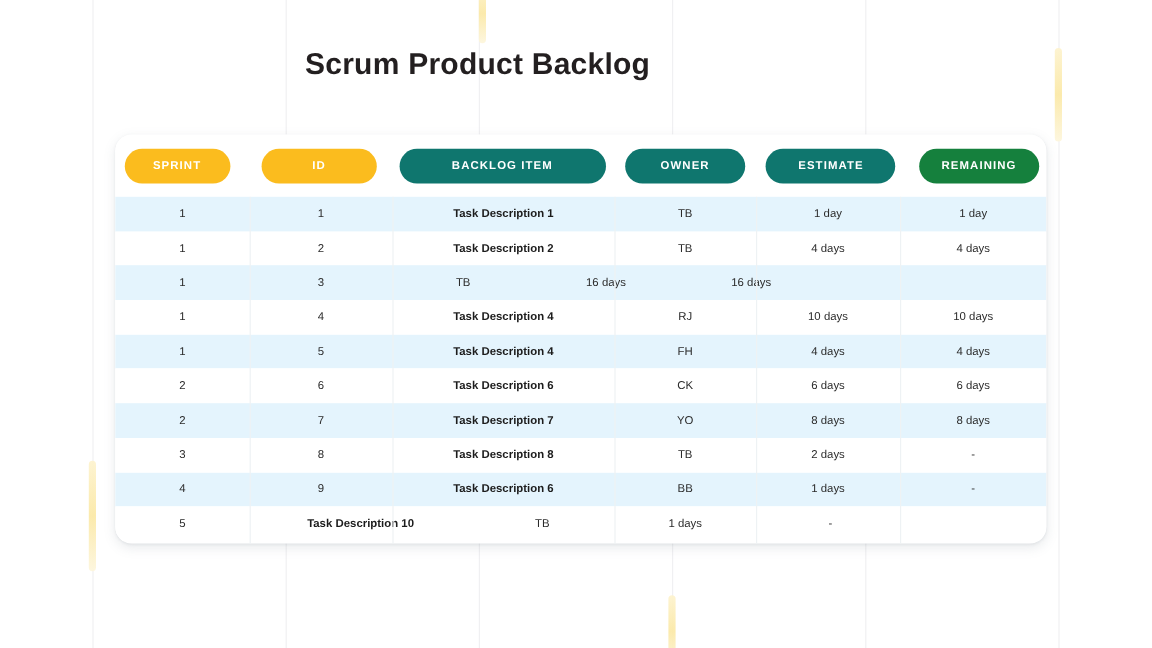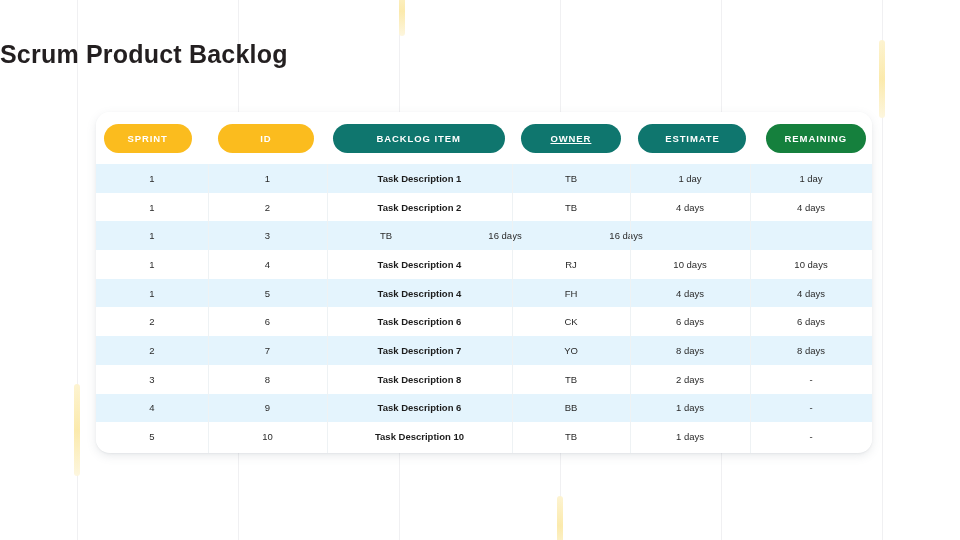--- a/index.html
+++ b/index.html
@@ -47,20 +47,21 @@
   .accent-bar.a2 { left: 879px; top: 40px;   height: 78px; }
   .accent-bar.a3 { left: 74px;  top: 384px;  height: 92px; }
   .accent-bar.a4 { left: 557px; top: 496px;  height: 60px; }
 
   
   .page-title {
     position: absolute;
     top: 40px;
     left: 0;
     width: 796px;
+    text-align: center;
     font-size: 25px;
     font-weight: 700;
     color: #231f20;
     letter-spacing: 0.2px;
     z-index: 3;
   }
 
   
   .table-card {
     position: absolute;
@@ -113,21 +114,21 @@
     white-space: nowrap;
     box-sizing: border-box;
   }
   .pill.amber { background: #fbbc1e; }
   .pill.blue  { background: #0f766e; }
   .pill.blue-soft { background: #15803d; }
 
   .pill.w-sprint   { min-width: 88px; }
   .pill.w-id       { min-width: 96px; }
   .pill.w-backlog  { min-width: 172px; }
-  .pill.w-owner    { min-width: 100px; text-decoration: underline; }
+  .pill.w-owner    { min-width: 100px; }
   .pill.w-estimate { min-width: 108px; }
   .pill.w-remaining{ min-width: 100px; }
 
   
   .tbody { position: relative; }
   .trow {
     display: flex;
     height: 28.7px;
     align-items: center;
     position: relative;
@@ -277,21 +278,20 @@
         <div class="trow odd">
           <div class="cell c-sprint">4</div>
           <div class="cell c-id">9</div>
           <div class="cell c-backlog">Task Description 6</div>
           <div class="cell c-owner">BB</div>
           <div class="cell c-estimate">1 days</div>
           <div class="cell c-remaining">-</div>
         </div>
         <div class="trow even">
           <div class="cell c-sprint">5</div>
-          <div class="cell c-id">10</div>
           <div class="cell c-backlog">Task Description 10</div>
           <div class="cell c-owner">TB</div>
           <div class="cell c-estimate">1 days</div>
           <div class="cell c-remaining">-</div>
         </div>
       </div>
 
     <div class="col-divider d1"></div>
     <div class="col-divider d2"></div>
     <div class="col-divider d3"></div>

